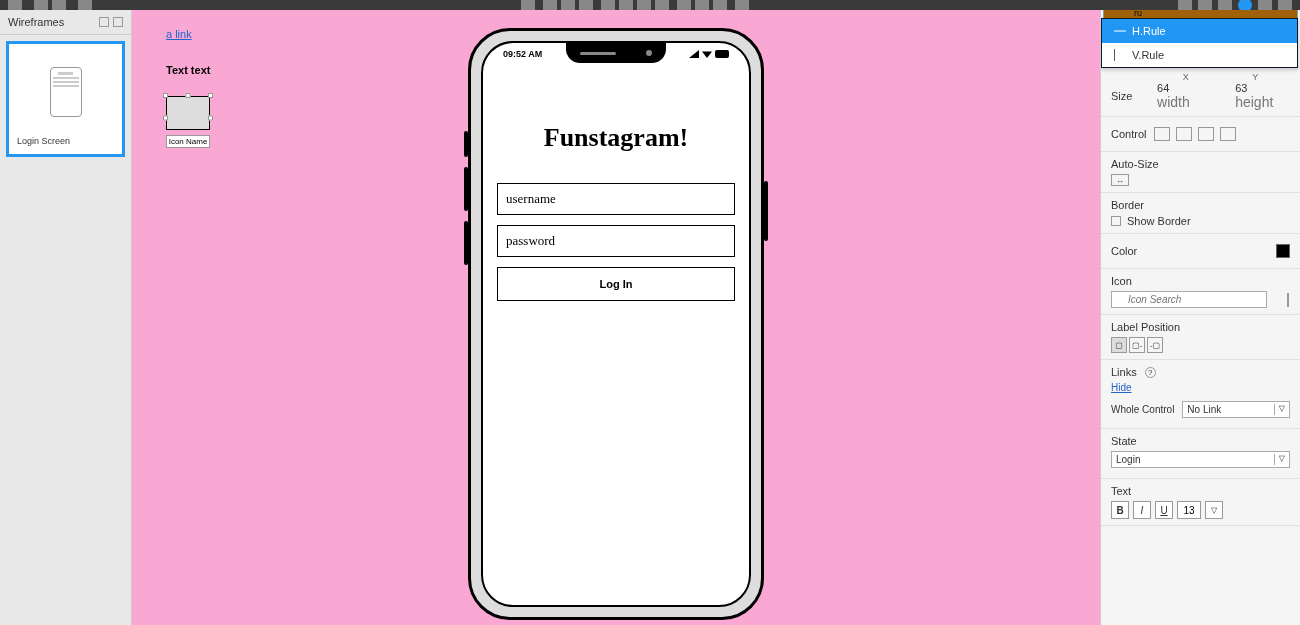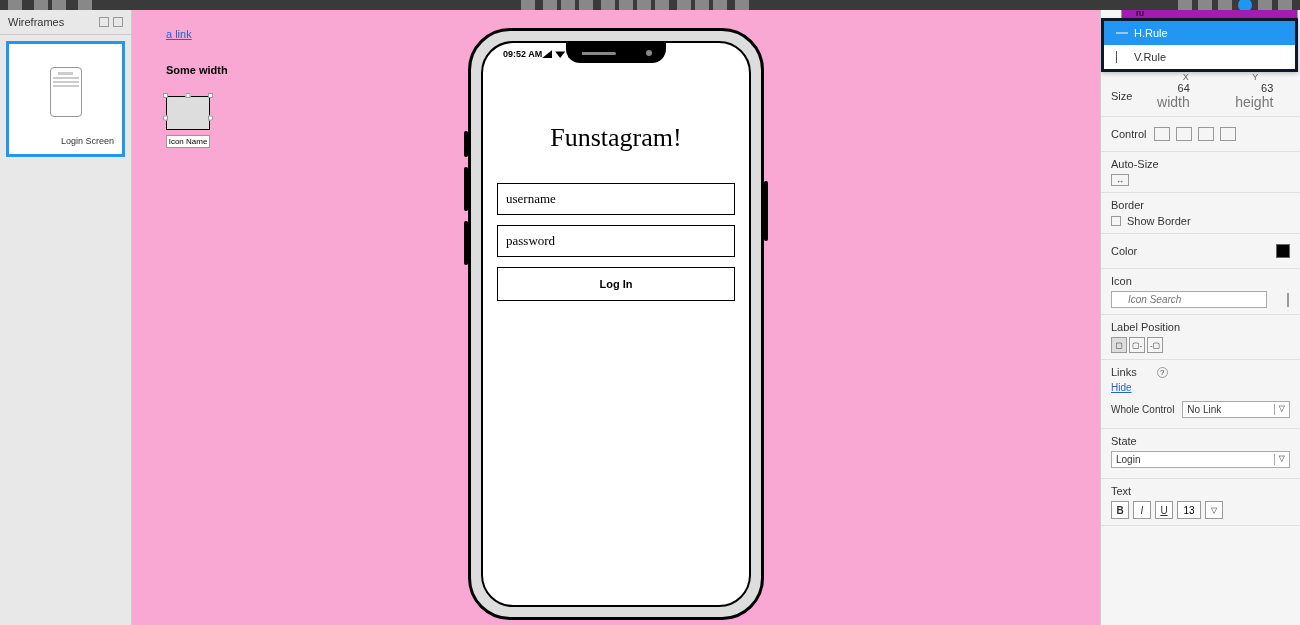--- a/index.html
+++ b/index.html
@@ -14,21 +14,21 @@
 .toolbar-group { display: flex; gap: 4px; }
 
 
 .main { flex: 1; display: flex; height: calc(625px - 10px); }
 
 
 .left-sidebar { width: 132px; background: #e8e8e8; border-right: 1px solid #ccc; display: flex; flex-direction: column; }
 .sidebar-header { padding: 6px 8px; font-size: 11px; color: #333; display: flex; justify-content: space-between; align-items: center; border-bottom: 1px solid #ccc; }
 .sidebar-header-icons { display: flex; gap: 4px; }
 .sidebar-header-icon { width: 10px; height: 10px; border: 1px solid #999; }
-.thumbnail { margin: 6px; border: 3px solid #2196f3; background: #fff; padding: 8px; text-align: right; cursor: pointer; }
+.thumbnail { margin: 6px; border: 3px solid #2196f3; background: #fff; padding: 8px; text-align: left; cursor: pointer; }
 .thumbnail-inner { height: 80px; display: flex; flex-direction: column; align-items: center; justify-content: center; gap: 2px; }
 .thumb-phone { width: 32px; height: 50px; border: 1px solid #999; border-radius: 4px; display: flex; flex-direction: column; padding: 4px 2px; gap: 2px; }
 .thumb-line { height: 2px; background: #ccc; }
 .thumbnail-label { font-size: 9px; margin-top: 4px; color: #333; }
 
 
 .canvas { flex: 1; background: #f9a8d4; position: relative; overflow: hidden; }
 .canvas-elements { position: absolute; left: 34px; top: 18px; }
 .canvas-link { font-size: 11px; color: #2266cc; text-decoration: underline; cursor: pointer; display: block; margin-bottom: 24px; }
 .canvas-text { font-size: 11px; font-weight: bold; color: #000; display: block; margin-bottom: 20px; }
@@ -36,76 +36,76 @@
 .icon-widget-box { width: 44px; height: 34px; border: 1.5px solid #000; background: #ddd; }
 .icon-widget-label { font-size: 8px; text-align: center; border: 1px solid #999; background: #fff; position: absolute; bottom: -8px; left: 0; right: 0; padding: 1px; }
 .selection-handle { position: absolute; width: 5px; height: 5px; background: #fff; border: 1px solid #999; }
 
 
 .phone-frame { position: absolute; left: 50%; top: 18px; transform: translateX(-50%); width: 296px; height: 592px; border: 3px solid #000; border-radius: 42px; background: #ddd; padding: 10px; }
 .phone-screen { width: 100%; height: 100%; background: #fff; border: 2px solid #000; border-radius: 32px; position: relative; overflow: hidden; }
 .phone-notch { position: absolute; top: 0; left: 50%; transform: translateX(-50%); width: 100px; height: 20px; background: #000; border-radius: 0 0 14px 14px; display: flex; align-items: center; justify-content: center; gap: 30px; }
 .notch-line { width: 36px; height: 3px; background: #888; border-radius: 2px; }
 .notch-dot { width: 6px; height: 6px; background: #888; border-radius: 50%; }
-.phone-status { position: absolute; top: 6px; left: 0; right: 0; display: flex; padding: 0 20px; font-size: 9px; font-weight: bold; }
+.phone-status { position: absolute; top: 6px; left: 0; right: 0; display: flex; justify-content: space-between; padding: 0 20px; font-size: 9px; font-weight: bold; }
 .status-icons { display: flex; gap: 3px; align-items: center; }
 .status-icon { width: 10px; height: 8px; background: #000; }
 .phone-btn-left { position: absolute; left: -7px; top: 100px; width: 4px; height: 26px; background: #000; border-radius: 2px; }
 .phone-btn-left2 { position: absolute; left: -7px; top: 136px; width: 4px; height: 44px; background: #000; border-radius: 2px; }
 .phone-btn-left3 { position: absolute; left: -7px; top: 190px; width: 4px; height: 44px; background: #000; border-radius: 2px; }
 .phone-btn-right { position: absolute; right: -7px; top: 150px; width: 4px; height: 60px; background: #000; border-radius: 2px; }
 
 .phone-content { padding: 50px 14px 0; }
-.app-title { font-family: 'Comic Sans MS', cursive; font-size: 26px; text-align: center; margin: 30px 0; font-weight: normal; }
+.app-title { font-family: 'Comic Sans MS', cursive; font-size: 26px; text-align: center; margin: 30px 0; font-weight: bold; }
 .wf-input { width: 100%; border: 1.5px solid #000; padding: 7px 8px; font-size: 13px; margin-bottom: 10px; background: #fff; font-family: 'Comic Sans MS', cursive; }
 .wf-button { width: 100%; border: 1.5px solid #000; padding: 10px; font-size: 11px; background: #fff; text-align: center; cursor: pointer; font-weight: bold; margin-top: 4px; }
 
 
 .right-panel { width: 200px; background: #f5f5f5; border-left: 1px solid #ccc; font-size: 11px; color: #333; overflow-y: auto; position: relative; }
-.dropdown-overlay { position: absolute; top: 8px; left: 0; right: 2px; background: #fff; border: 3px solid #0f172a; box-shadow: 0 2px 4px rgba(0,0,0,0.2); z-index: 10; }
+.dropdown-overlay { position: absolute; top: 8px; left: 0; right: 2px; background: #fff; border: 1px solid #0f172a; box-shadow: 0 2px 4px rgba(0,0,0,0.2); z-index: 10; }
 .dropdown-item { padding: 6px 10px 6px 30px; cursor: pointer; font-size: 11px; position: relative; }
 .dropdown-item.selected { background: #2196f3; color: #fff; }
 .dropdown-item-rule { position: absolute; left: 12px; top: 50%; transform: translateY(-50%); }
 .hrule-icon { width: 12px; height: 1px; background: currentColor; }
 .vrule-icon { width: 1px; height: 12px; background: #555; }
 
 .panel-section { padding: 6px 10px; border-bottom: 1px solid #e0e0e0; }
 .panel-row { display: flex; align-items: center; gap: 8px; margin: 4px 0; }
 .panel-label { font-size: 11px; color: #333; }
 .coord-labels { display: flex; justify-content: space-around; font-size: 9px; color: #666; margin-left: 40px; }
 .size-row { display: flex; align-items: center; gap: 8px; }
 .size-inputs { display: flex; gap: 12px; flex: 1; justify-content: space-around; }
-.size-input-group { text-align: right; }
+.size-input-group { text-align: left; }
 .size-value { font-size: 11px; }
 .size-sublabel { font-size: 14px; color: #777; }
 .layer-icons { display: flex; gap: 6px; }
 .layer-icon { width: 16px; height: 14px; border: 1px solid #999; cursor: pointer; }
 .auto-size-toggle { width: 18px; height: 12px; border: 1px solid #999; margin-top: 4px; display:flex; align-items:center; justify-content:center; font-size:8px; }
 .checkbox-row { display: flex; align-items: center; gap: 6px; }
 .checkbox { width: 10px; height: 10px; border: 1px solid #999; }
 .color-swatch { width: 14px; height: 14px; background: #000; border: 1px solid #666; margin-left: auto; }
 .icon-search { display: flex; gap: 20px; align-items: center; }
 .icon-search-input { flex: 1; border: 1px solid #aaa; padding: 2px 4px 2px 16px; font-size: 10px; font-style: italic; color: #888; position: relative; }
 .icon-search-wrap { position: relative; flex: 1; }
 .icon-search-wrap::before { content: "🔍"; position: absolute; left: 3px; top: 2px; font-size: 8px; }
 .small-icon-btn { width: 14px; height: 14px; border: 1px solid #999; cursor: pointer; }
 .label-pos-group { display: flex; gap: 2px; margin-top: 4px; }
 .label-pos-btn { width: 16px; height: 16px; border: 1px solid #999; display: flex; align-items: center; justify-content: center; font-size: 8px; cursor: pointer; }
 .label-pos-btn.active { background: #ddd; }
-.links-label { display: flex; align-items: center; gap: 20px; }
+.links-label { display: flex; align-items: center; gap: 8px; }
 .help-icon { width: 11px; height: 11px; border: 1px solid #999; border-radius: 50%; font-size: 8px; display: inline-flex; align-items: center; justify-content: center; }
 .hide-link { color: #2266cc; text-decoration: underline; font-size: 10px; cursor: pointer; margin-top: 4px; display: inline-block; }
 .select-box { border: 1px solid #aaa; padding: 2px 4px; font-size: 10px; background: #fff; flex: 1; display: flex; justify-content: space-between; cursor: pointer; }
 .select-arrow { border-left: 1px solid #aaa; padding-left: 4px; font-size: 8px; }
 .text-controls { display: flex; gap: 4px; align-items: center; margin-top: 4px; }
 .text-btn { width: 18px; height: 18px; border: 1px solid #999; display: flex; align-items: center; justify-content: center; font-size: 10px; cursor: pointer; background: #fff; }
 .text-size-input { width: 24px; height: 18px; border: 1px solid #999; text-align: center; font-size: 10px; }
 
 .top-ruler-search { position: absolute; top: -4px; left: 2px; right: 2px; height: 14px; display: flex; }
-.ruler-search-input { flex:1; border: 1px solid #999; font-size: 9px; padding: 0 12px 0 14px; background:#a21caf;margin-left:18px; }
+.ruler-search-input { flex:1; border: 1px solid #999; font-size: 9px; padding: 0 12px 0 30px; background:#a16207; }
 .panel-top-spacer { height: 56px; }
 </style>
 </head>
 <body>
 
 <div class="top-toolbar">
   <div class="toolbar-left">
     <span class="toolbar-icon"></span>
     <div class="toolbar-group">
       <span class="toolbar-icon"></span>
@@ -162,21 +162,21 @@
           <div class="thumb-line"></div>
         </div>
       </div>
       <div class="thumbnail-label">Login Screen</div>
     </div>
   </div>
 
   <div class="canvas">
     <div class="canvas-elements">
       <span class="canvas-link">a link</span>
-      <span class="canvas-text">Some width</span>
+      <span class="canvas-text">Text text</span>
       <div class="icon-widget">
         <div class="selection-handle" style="top:-3px;left:-3px"></div>
         <div class="selection-handle" style="top:-3px;right:-3px"></div>
         <div class="selection-handle" style="top:-3px;left:50%;transform:translateX(-50%)"></div>
         <div class="selection-handle" style="top:50%;left:-3px;transform:translateY(-50%)"></div>
         <div class="selection-handle" style="top:50%;right:-3px;transform:translateY(-50%)"></div>
         <div class="icon-widget-box"></div>
         <div class="icon-widget-label">Icon Name</div>
       </div>
     </div>

